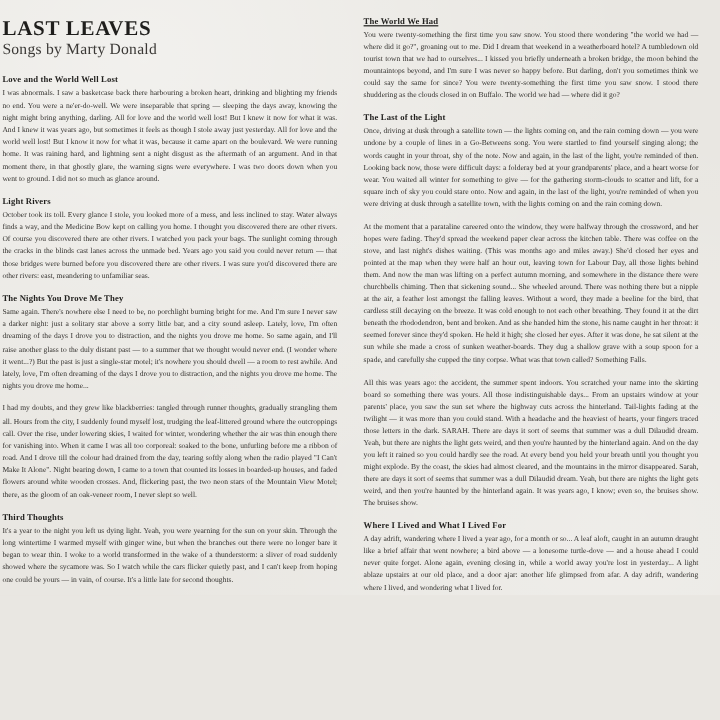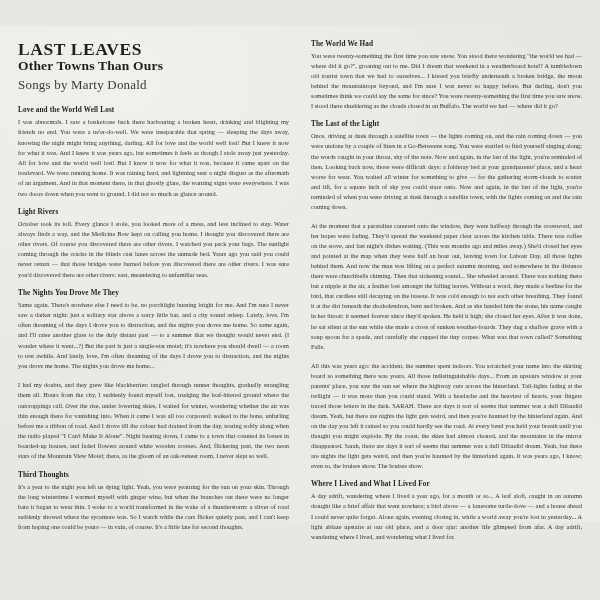--- a/index.html
+++ b/index.html
@@ -12,26 +12,25 @@
     background: #e9e7e2;
     font-family: "Liberation Serif", serif;
     color: #2b2a28;
     overflow: hidden;
   }
   .page {
     position: relative;
     width: 600px;
     height: 496px;
     box-sizing: border-box;
-    padding: 14px 18px 10px 18px;
+    padding: 14px 18px 10px 2px;
     background:
       radial-gradient(ellipse at 20% 10%, rgba(255,255,255,0.40), rgba(255,255,255,0) 60%),
       radial-gradient(ellipse at 85% 90%, rgba(255,255,255,0.25), rgba(255,255,255,0) 55%),
       #e9e7e2;
-    margin-top: 26px;
   }
   .columns {
     display: flex;
     gap: 22px;
     height: 100%;
   }
   .col {
     flex: 1 1 0;
     min-width: 0;
   }
@@ -78,32 +77,32 @@
     text-align: justify;
     margin: 0;
     color: #33312e;
     hyphens: auto;
   }
   .col-right .sec-body {
     line-height: 1.6;
   }
   .col-right .sec:first-child .sec-head {
     margin-top: 0;
+    text-decoration: underline;
   }
 </style>
 </head>
 <body>
 
 <div class="page">
   <div class="columns">
 
     <div class="col col-left">
       <div class="title-block">
         <div class="main-title">LAST LEAVES</div>
-        <div class="sub-title">Other Towns Than Ours</div>
         <div class="byline">Songs by Marty Donald</div>
       </div>
 
       <div class="sec">
         <div class="sec-head">Love and the World Well Lost</div>
         <div class="sec-body">I was abnormals. I saw a basketcase back there harbouring a broken heart, drinking and blighting my friends no end. You were a ne'er-do-well. We were inseparable that spring — sleeping the days away, knowing the night might bring anything, darling. All for love and the world well lost! But I knew it now for what it was. And I knew it was years ago, but sometimes it feels as though I stole away just yesterday. All for love and the world well lost! But I know it now for what it was, because it came apart on the boulevard. We were running home. It was raining hard, and lightning sent a night disgust as the aftermath of an argument. And in that moment there, in that ghostly glare, the warning signs were everywhere. I was two doors down when you went to ground. I did not so much as glance around.</div>
       </div>
 
       <div class="sec">
         <div class="sec-head">Light Rivers</div>

